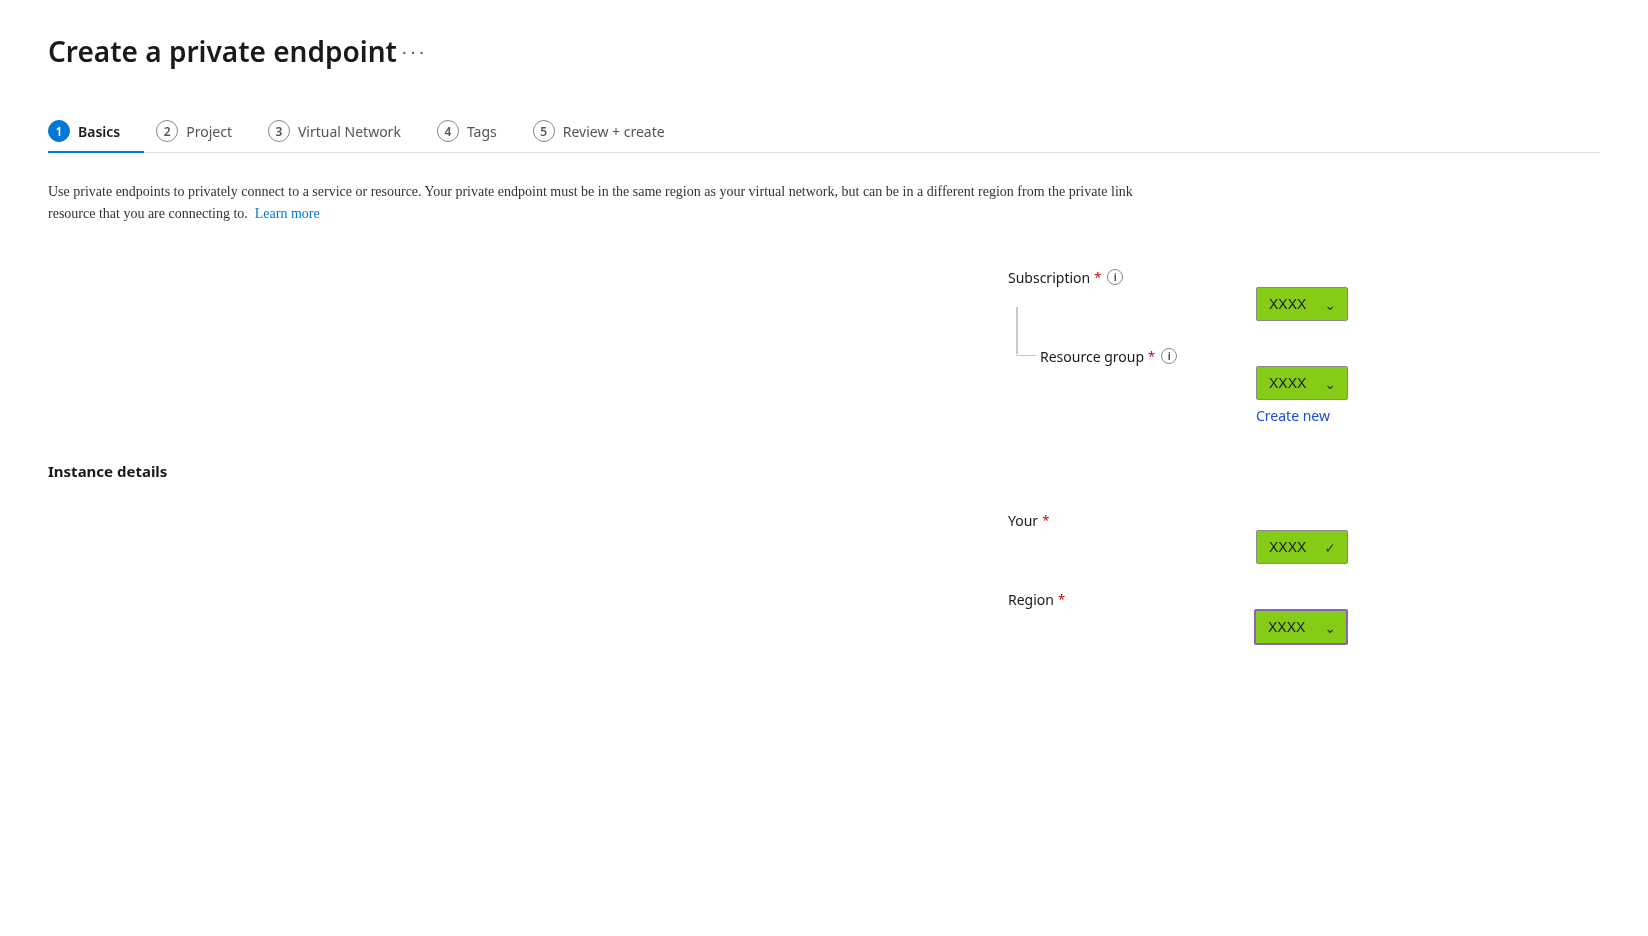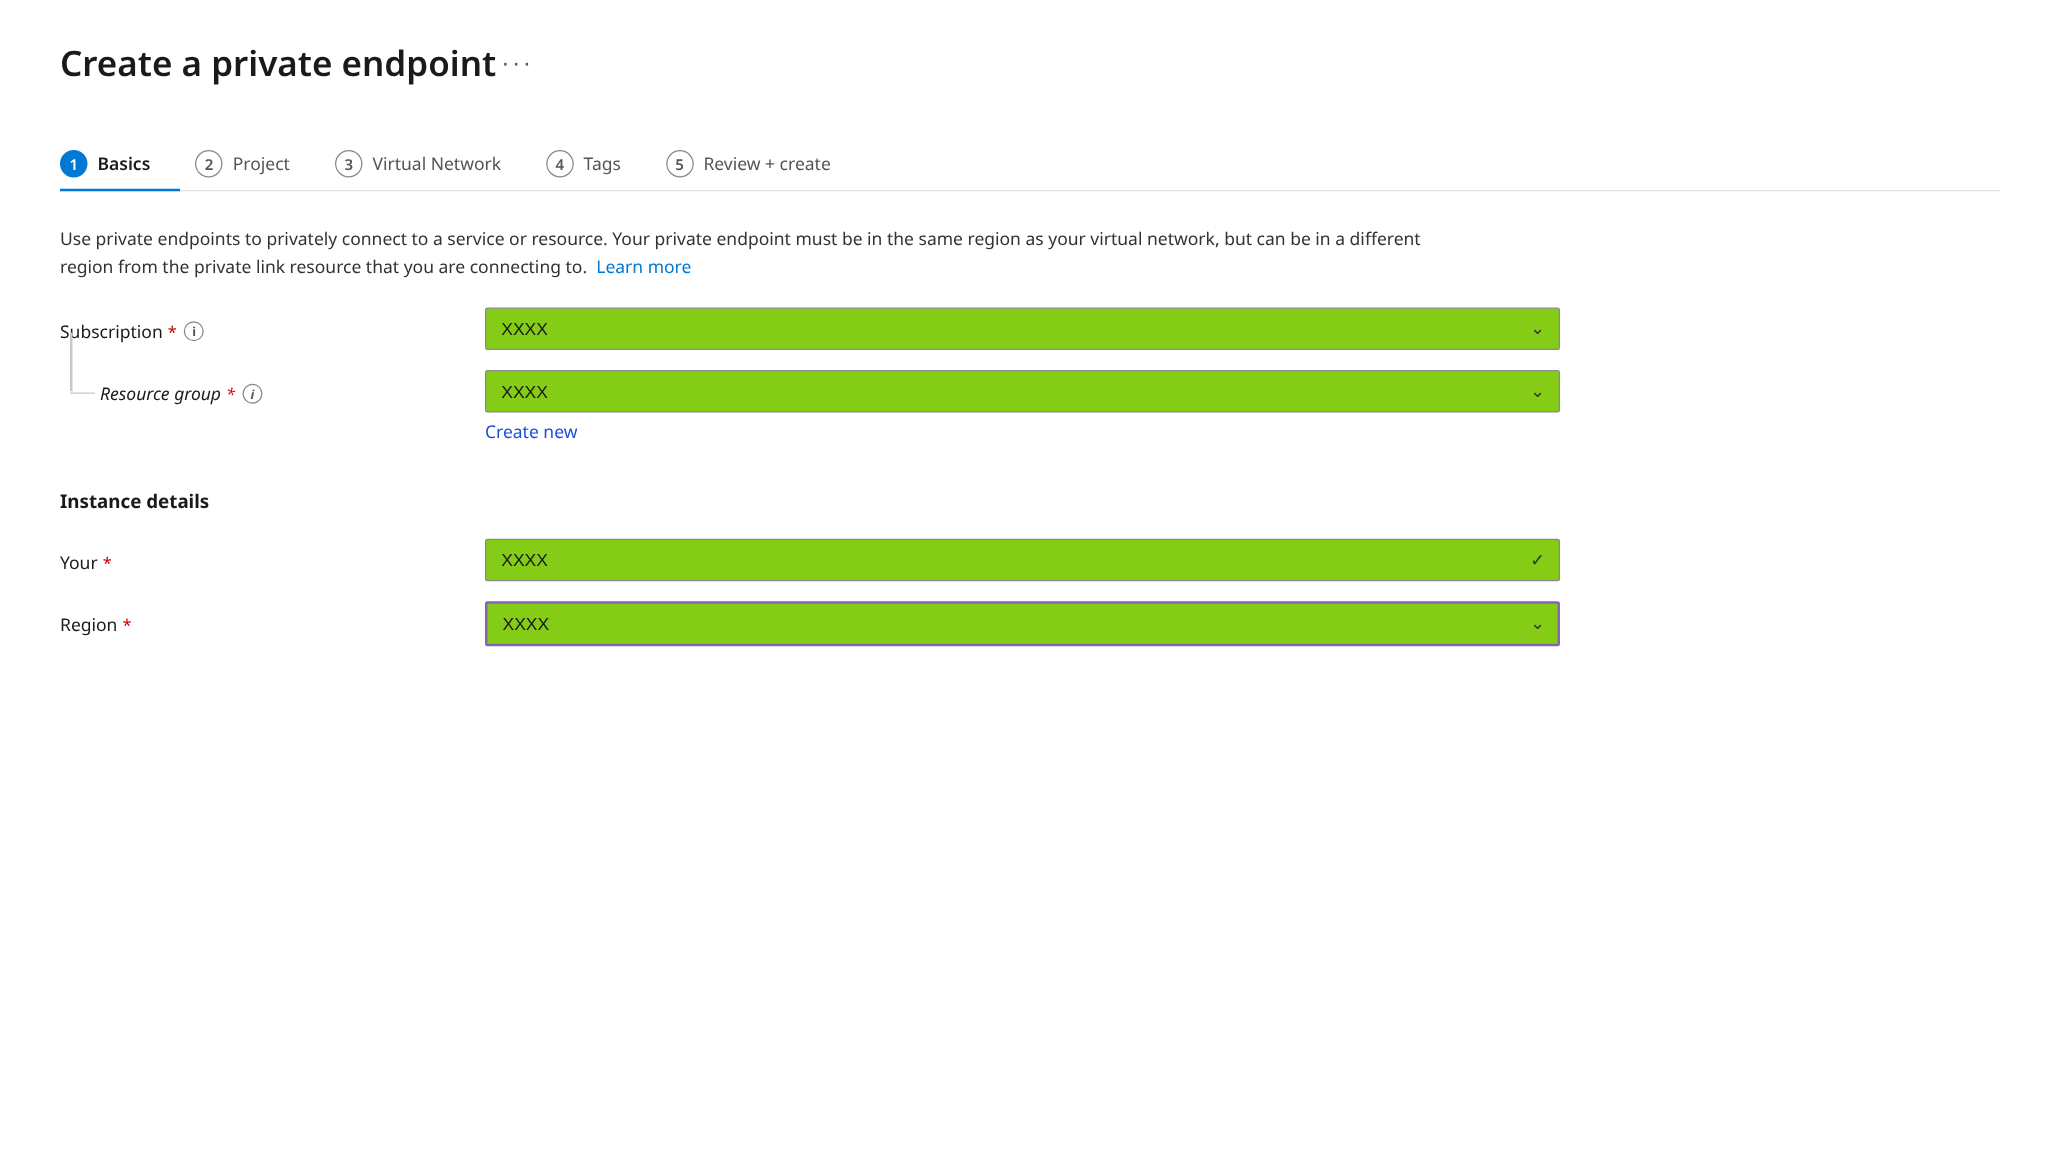--- a/index.html
+++ b/index.html
@@ -91,21 +91,22 @@
       border-color: #0078d4;
       color: #fff;
     }
 
     
     .description {
       font-size: 14px;
       color: #333;
       line-height: 1.6;
       max-width: 1100px;
-      margin-bottom: 20px;
+      margin-bottom: 32px;
+      font-family: Liberation Serif, serif;
     }
 
     .description .learn-more {
       color: #0078d4;
       cursor: pointer;
       text-decoration: none;
     }
 
     
     .section-title {
@@ -115,23 +116,24 @@
       margin-bottom: 20px;
     }
 
     
     .form-section {
       margin-bottom: 36px;
     }
 
     .form-row {
       display: flex;
-      align-items: flex-start;
+      align-items: flex-end;
       margin-bottom: 16px;
       max-width: 1300px;
+      flex-direction: column;
     }
 
     .form-label-col {
       width: 340px;
       flex-shrink: 0;
       padding-top: 10px;
     }
 
     .form-label {
       font-size: 14px;
@@ -165,21 +167,20 @@
       flex: 1;
     }
 
     
     .resource-group-label-col {
       width: 340px;
       flex-shrink: 0;
       padding-top: 10px;
       padding-left: 32px;
       position: relative;
-      font-style: italic;
     }
 
     .resource-group-label-col::before {
       content: '';
       position: absolute;
       left: 8px;
       top: -30px;
       bottom: 12px;
       width: 1.5px;
       background: #c8c8c8;

